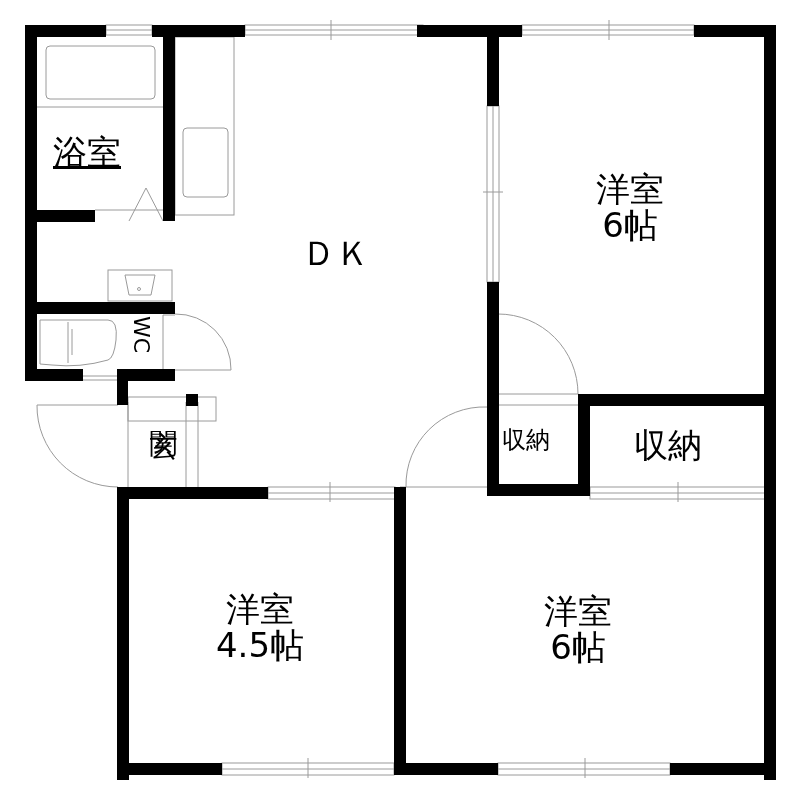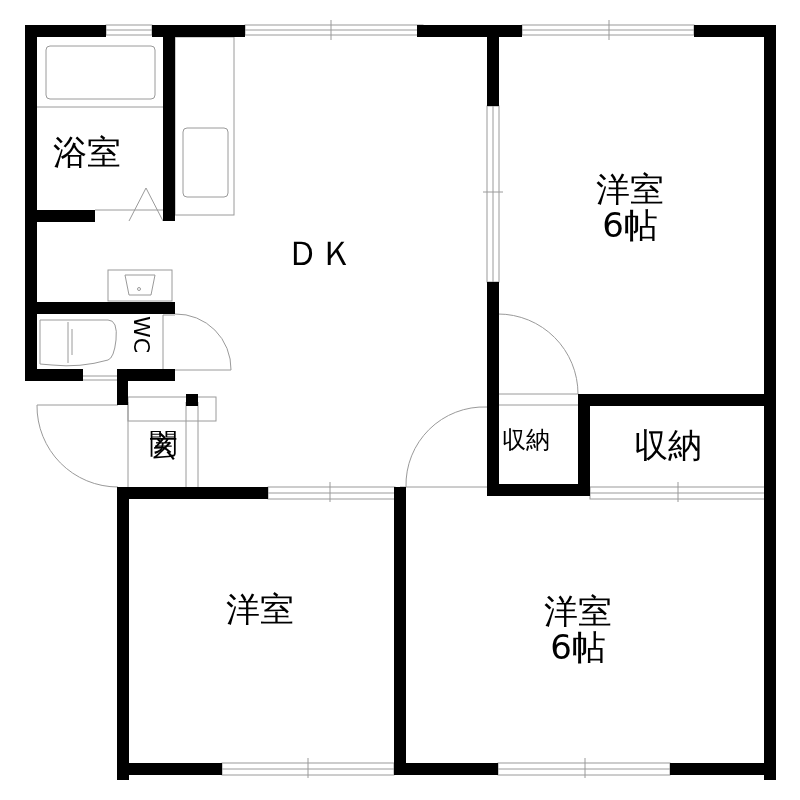--- a/index.html
+++ b/index.html
@@ -123,25 +123,25 @@
     <rect x="117" y="487" width="12" height="293"></rect>
     <rect x="117" y="763" width="105" height="12"></rect>
 
     <rect x="394" y="487" width="12" height="288"></rect>
 
     <rect x="394" y="763" width="104" height="12"></rect>
     <rect x="670" y="763" width="106" height="12"></rect>
   </g>
 </svg>
 
-<div class="label lbl-lg" style="left:53px; top:135px;">
+<div class="label lbl-lg" style="left:53px; top:135px;text-decoration:underline;">
   <span>浴室</span>
 </div>
 
-<div class="label lbl-lg" style="left:270px; top:236px; width:100px;">
+<div class="label lbl-lg" style="left:270px; top:236px; width:100px;text-align:right;">
   <div>ＤＫ</div>
 </div>
 
 <div class="label lbl-lg" style="left:580px; top:172px; width:100px;">
   <div>洋室</div>
   <div>6帖</div>
 </div>
 
 <div class="label lbl-sm" style="left:128px; top:316px; width:26px; writing-mode:vertical-rl; line-height:26px;">
   <span>WC</span>
@@ -154,18 +154,19 @@
 <div class="label lbl-sm" style="left:502px; top:428px; font-size:24px;">
   <span>収納</span>
 </div>
 
 <div class="label lbl-lg" style="left:634px; top:428px;">
   <span>収納</span>
 </div>
 
 <div class="label lbl-lg" style="left:190px; top:592px; width:140px;">
   <div>洋室</div>
+  <div>4.5帖</div>
 </div>
 
 <div class="label lbl-lg" style="left:528px; top:594px; width:100px;">
   <div>洋室</div>
   <div>6帖</div>
 </div>
 
 </body></html>

